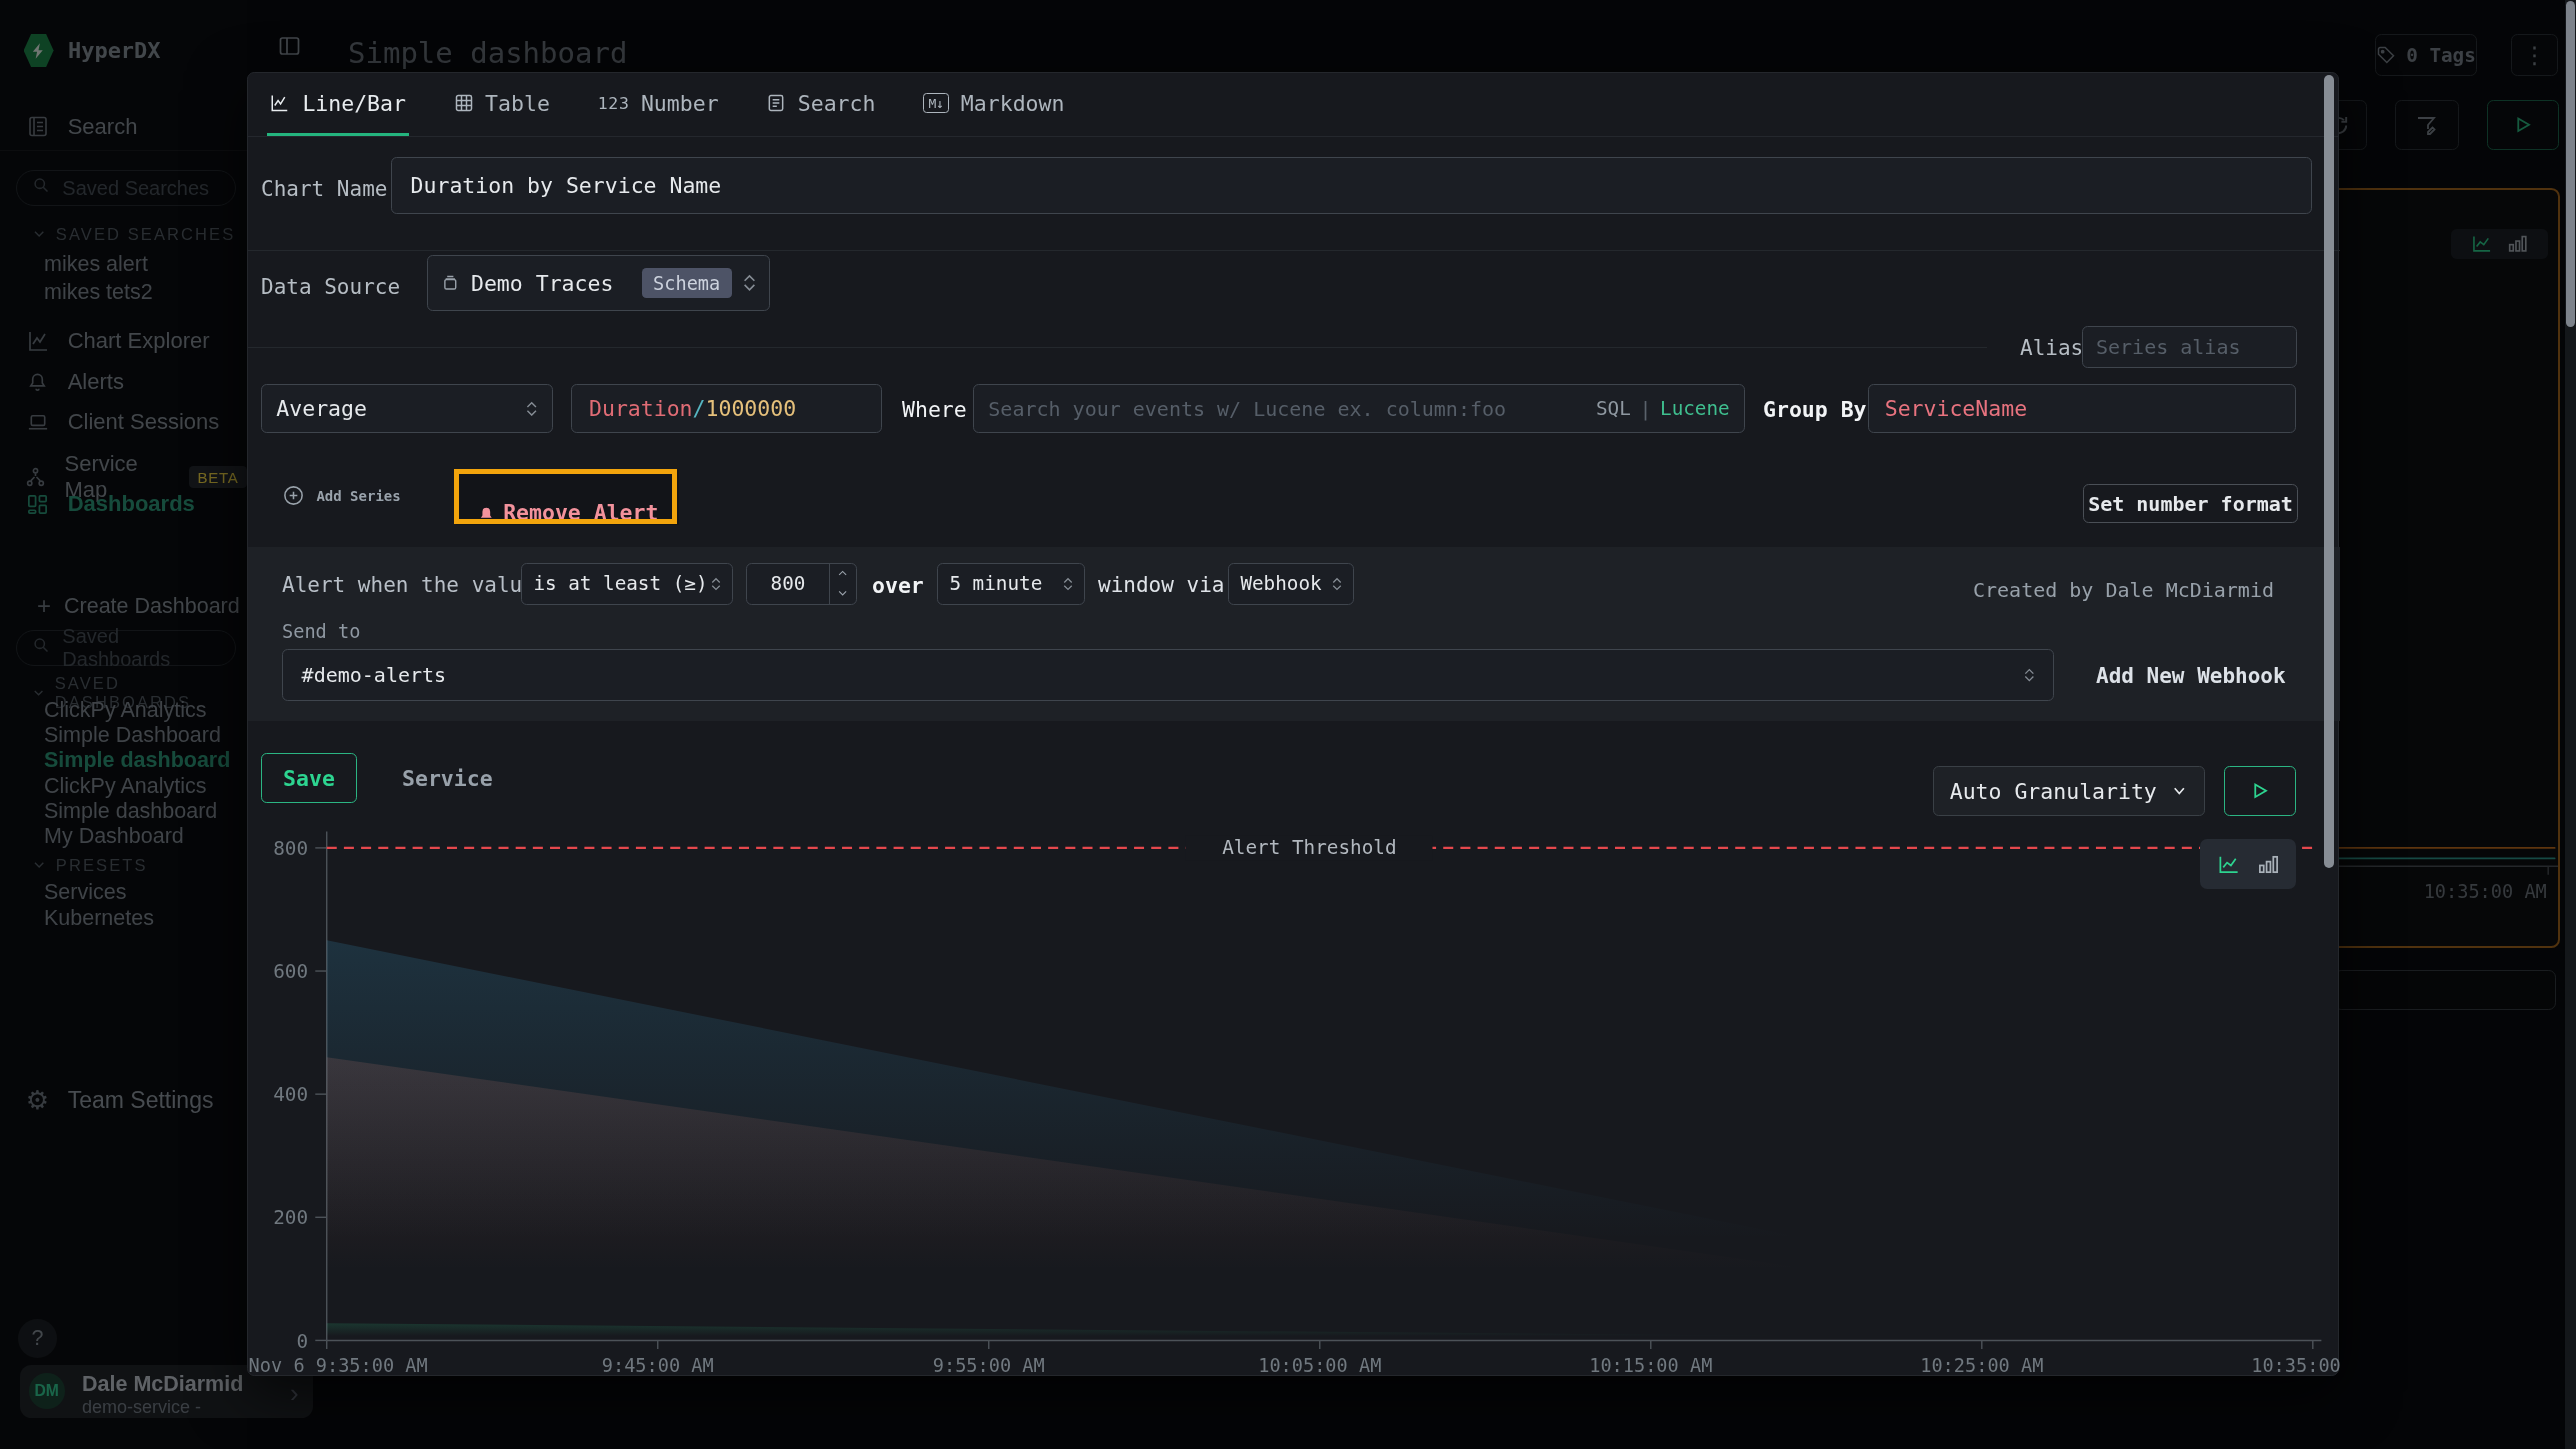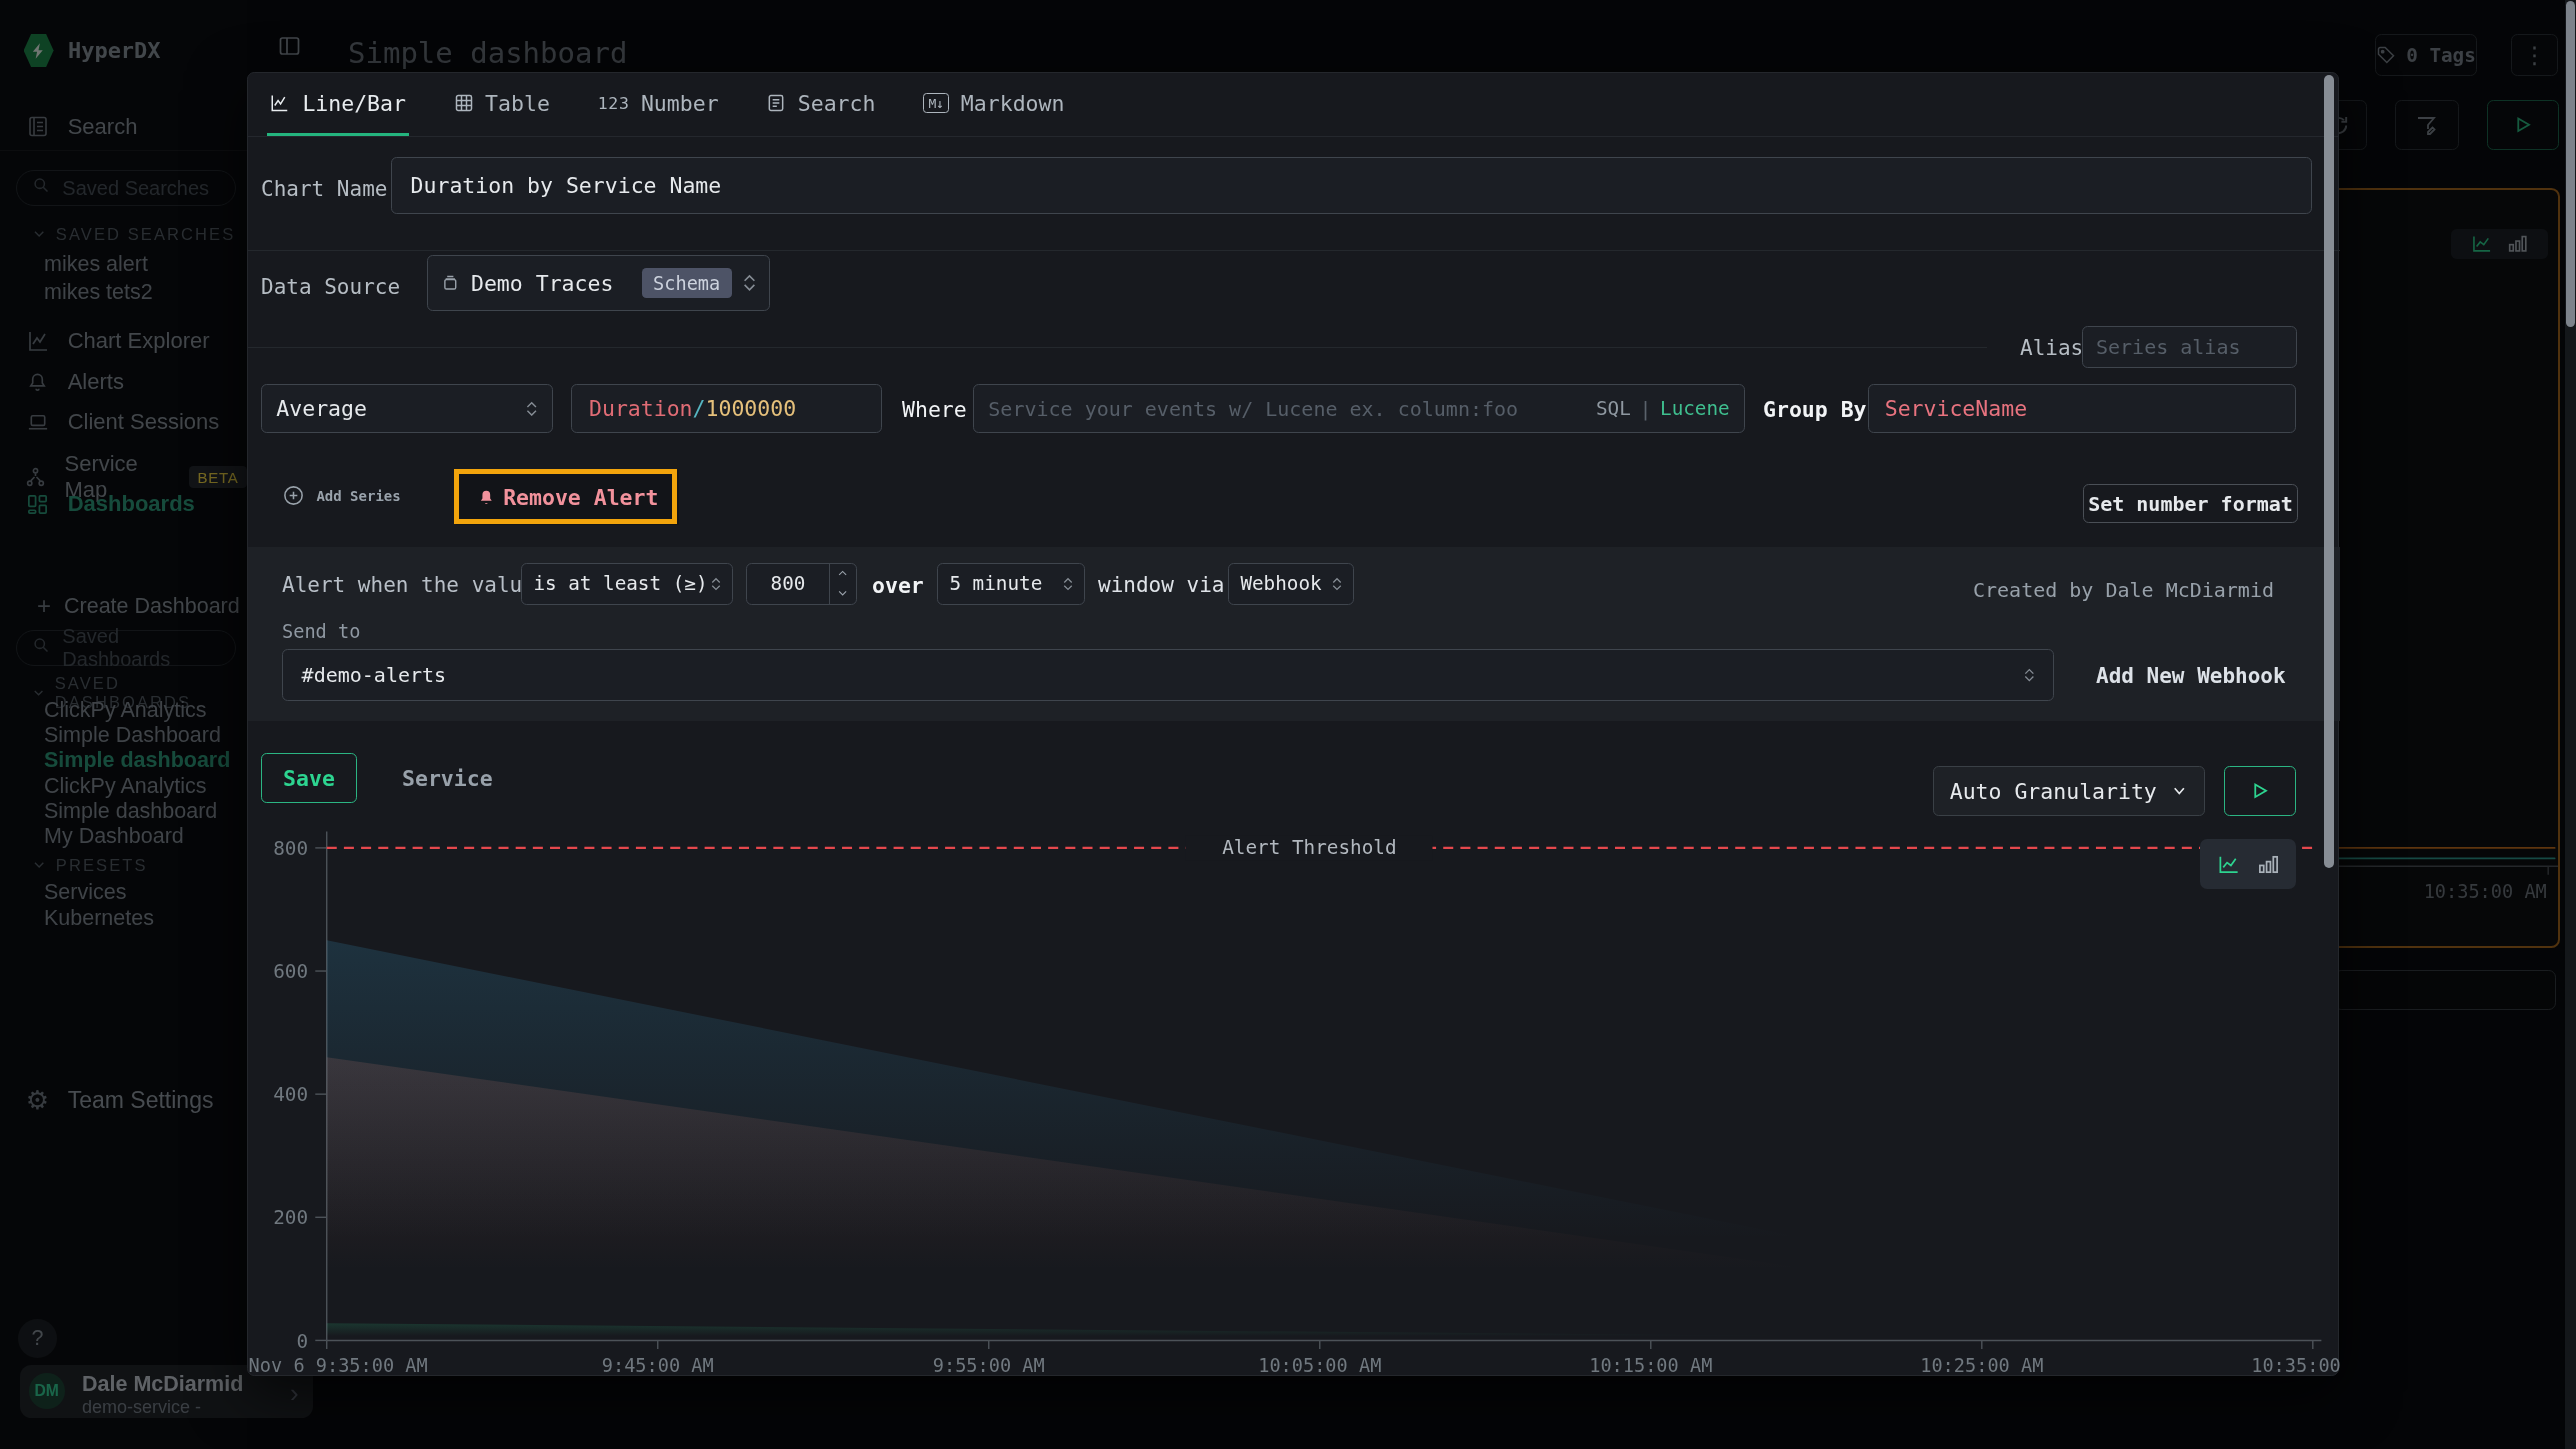--- a/index.html
+++ b/index.html
@@ -331,38 +331,38 @@
           </svg>
       </span>
     </div>
     <div class="abs input" style="left:323px;top:311px;width:311px;height:49px;padding:0 17px;">
       <span style="color:#e06c75;">Duration</span>
         <span style="color:#56b6c2;">/</span>
         <span style="color:#e5c07b;">1000000</span>
     </div>
     <div class="abs" style="left:654px;top:324px;color:#f2f4f6;font-size:21.5px;font-weight:normal;">Where</div>
     <div class="abs input" style="left:725px;top:311px;width:772px;height:49px;padding:0 14.3px;font-size:20px;">
-      <span class="placeholder" style="flex:1;">Service your events w/ Lucene ex. column:foo</span>
+      <span class="placeholder" style="flex:1;">Search your events w/ Lucene ex. column:foo</span>
       <span style="color:#8f98a1;font-size:19.3px;">SQL</span>
       <span style="color:#5a626b;margin:0 8.6px;">|</span>
       <span style="color:#3fbf8f;font-size:19.3px;">Lucene</span>
     </div>
     <div class="abs" style="left:1515px;top:324px;color:#f2f4f6;font-size:21.5px;font-weight:bold;">Group By</div>
     <div class="abs input" style="left:1620px;top:311px;width:428px;height:49px;padding:0 15.7px;">
       <span style="color:#e8737f;">ServiceName</span>
     </div>
 
     <div class="abs row" style="left:34px;top:411px;gap:11.4px;color:#99a2ab;font-size:14px;font-weight:bold;">
       <svg width="23" height="23" viewBox="0 0 24 24" fill="none" stroke="currentColor" stroke-width="1.6">
           <circle cx="12" cy="12" r="9"></circle>
           <path d="M12 8v8M8 12h8"></path>
         </svg>
       <span>Add Series</span>
     </div>
-    <div class="abs row" style="left:208px;top:397px;width:223px;height:55px;background:#121418;justify-content:center;gap:8px;color:#f2929c;font-size:21.5px;font-weight:bold;">
+    <div class="abs row" style="left:208px;top:397px;width:223px;height:55px;background:#121418;justify-content:center;gap:8px;color:#f2929c;font-size:21.5px;font-weight:bold;align-items:flex-end;">
       <svg width="18.6" height="21.5" viewBox="0 0 24 24" fill="#f2929c">
           <path d="M12 3a5 5 0 0 0-5 5v5l-2 3h14l-2-3V8a5 5 0 0 0-5-5z"></path>
           <path d="M10.3 19a1.8 1.8 0 0 0 3.4 0z"></path>
         </svg>
       <span>Remove Alert</span>
     </div>
     <div class="abs btn" style="left:1835px;top:411px;width:215px;height:39px;font-size:20px;font-weight:bold;">Set number format</div>
 
     <div class="alert-panel">
       <div class="abs" style="left:34px;top:26px;color:#b8bfc7;font-size:21px;">Alert when the value</div>

